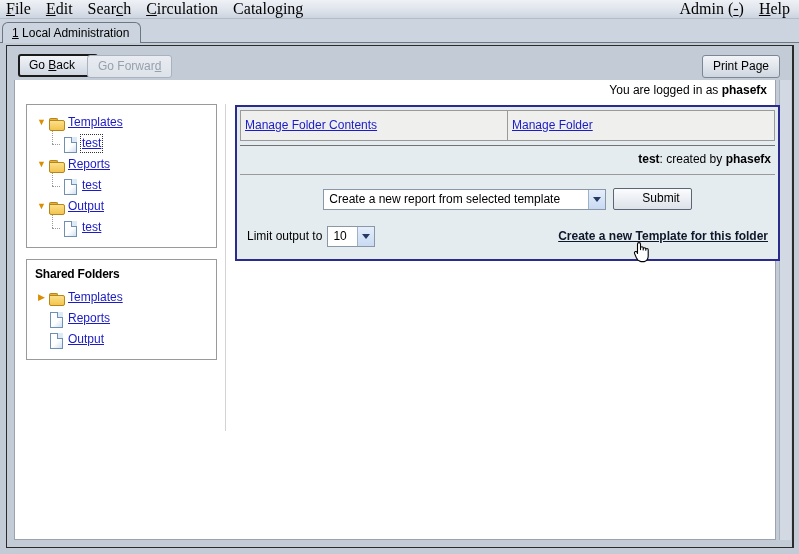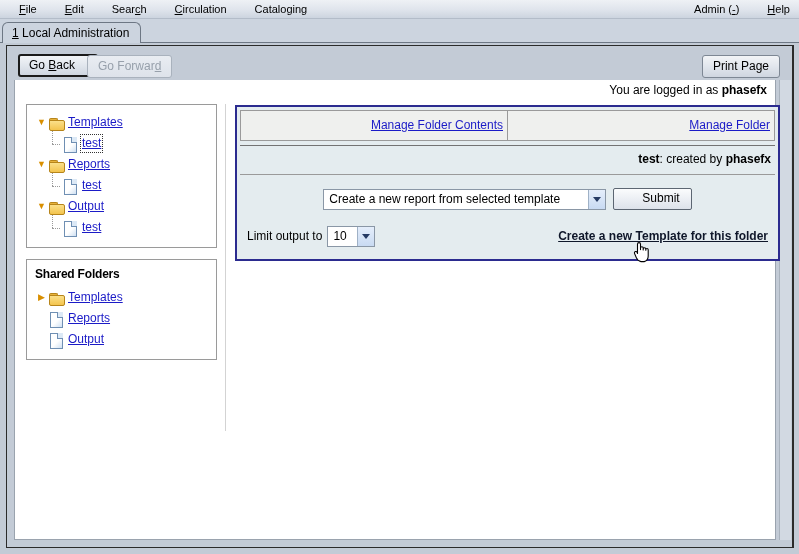--- a/index.html
+++ b/index.html
@@ -14,23 +14,23 @@
   }
 
   
   .menubar {
     position: absolute; left: 0; top: 0; width: 799px; height: 19px;
     background: linear-gradient(to bottom, #eef1f5 0%, #dfe4ec 55%, #ccd4df 100%);
     display: flex; align-items: center;
     border-bottom: 1px solid #b3bcc9;
   }
   .menu-item {
-    padding: 1px 9px 2px 19px;
-    font-size: 11px; line-height: 14px;
-    white-space: nowrap; cursor: default;
+    padding: 1px 9px 2px 6px;
+    font-size: 16px; line-height: 14px;
+    white-space: nowrap; cursor: default; font-family: Liberation Serif, serif;
   }
   .menu-item u { text-decoration: underline; }
   .menu-right { margin-left: auto; display: flex; align-items: center; }
 
   
   .tabstrip {
     position: absolute; left: 0; top: 19px; width: 799px; height: 24px;
     background: #ccd4df;
   }
   .tabstrip:after {
@@ -177,21 +177,21 @@
   
   .bluepanel {
     width: 545px;
     border: 2px solid #2b2b8f;
     background: #e4ecef;
   }
   .tabrow { display: flex; padding: 3px; gap: 0; }
   .tabcell {
     border: 1px solid #9a9a9a;
     background: #eff0ee;
-    text-align: right;
+    text-align: left;
     padding: 7px 4px 8px 4px;
   }
   .tabcell.a { width: 268px; flex: 0 0 268px; }
   .tabcell.b { flex: 1; border-left: none; }
   .panel-link {
     color: #1b1bc7; text-decoration: underline;
     font-size: 12px; line-height: 14px; cursor: pointer;
   }
   .inforow {
     border-top: 1px solid #737373; border-bottom: 1px solid #9a9a9a;

